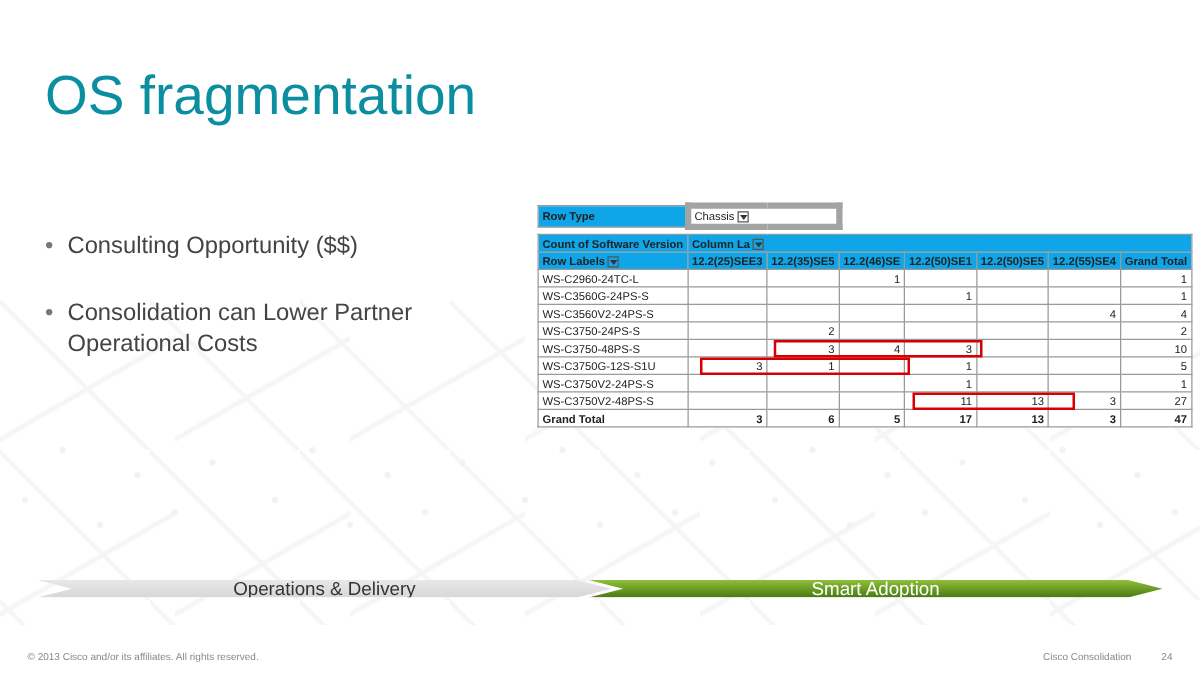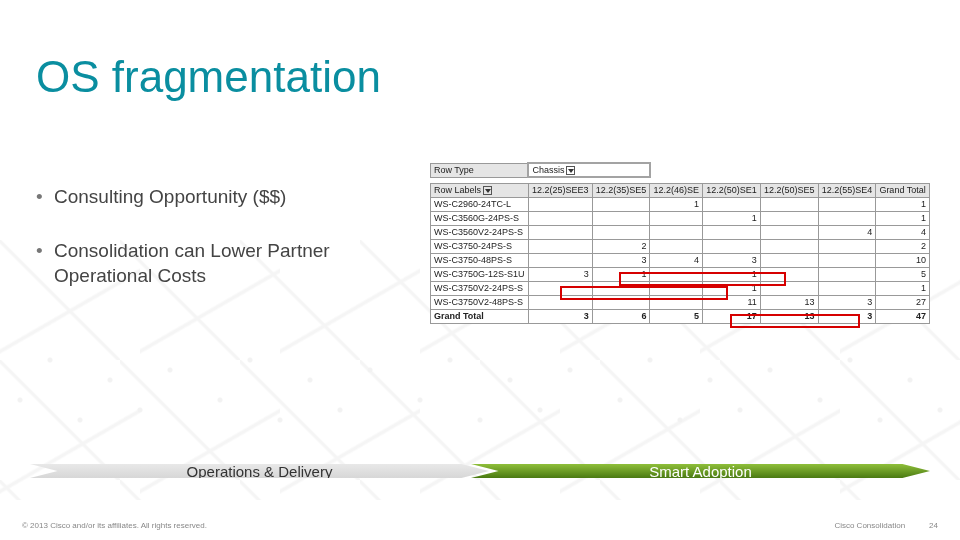--- a/index.html
+++ b/index.html
@@ -20,23 +20,23 @@
     background-size: 200px 200px, 200px 200px, 200px 200px, 200px 200px, 200px 200px, 200px 200px, 120px 120px, 140px 140px;
   }
   .title { position: absolute; top: 52px; left: 36px; font-size: 44px; font-weight: 300; color: #0a8ea0; }
   .bullets { position: absolute; top: 184px; left: 36px; width: 370px; font-size: 19px; color: #444; line-height: 1.35; }
   .bullets li { list-style: none; margin-bottom: 28px; position: relative; padding-left: 18px; }
   .bullets li::before { content: "•"; position: absolute; left: 0; top: 0; color: #777; }
   
   .pivot { position: absolute; top: 162px; left: 430px; width: 500px; font-size: 9px; color: #222; }
   .pivot table { border-collapse: collapse; width: 100%; background: #fff; }
   .pivot td, .pivot th { border: 1px solid #999; padding: 1px 3px; text-align: right; white-space: nowrap; height: 14px; }
-  .pivot th { text-align: left; font-weight: normal; background: #e5e5e5; }
+  .pivot th { text-align: left; font-weight: bold; background: #0ea5e9; }
   .pivot .lbl { text-align: left; }
-  .pivot .hdr-top td { border: 2px solid #a3a3a3; }
+  .pivot .hdr-top td { border: 5px solid #a3a3a3; }
   .pivot .drop { display: inline-block; width: 9px; height: 9px; border: 1px solid #555; margin-left: 2px; vertical-align: middle; position: relative; }
   .pivot .drop::after { content: ""; position: absolute; left: 1px; top: 2px; border-left: 3px solid transparent; border-right: 3px solid transparent; border-top: 4px solid #333; }
   .highlight { position: absolute; border: 2px solid #d60000; background: transparent; pointer-events: none; }
   
   .chev-row { position: absolute; bottom: 46px; left: 30px; right: 30px; height: 30px; display: flex; gap: 0; }
   .chev { flex: 1; height: 14px; display: flex; align-items: center; justify-content: center; font-size: 15px; color: #333; position: relative; }
   .chev .txt { position: relative; z-index: 2; }
   .chev1 { background: linear-gradient(#e8e8e8,#d7d7d7); clip-path: polygon(0 0, 94% 0, 100% 50%, 94% 100%, 0 100%, 6% 50%); }
   .chev2 { clip-path: polygon(0 0, 94% 0, 100% 50%, 94% 100%, 0 100%, 6% 50%); margin-left: -18px; }
   .chev2-bg { position: absolute; inset: 0; background: linear-gradient(#8fbf3a,#4a7a12); }
@@ -62,20 +62,24 @@
       <tbody>
           <tr class="hdr-top">
         <th class="lbl">Row Type</th>
         <td class="lbl" colspan="2"><span>Chassis</span><span class="drop"></span></td>
         <td colspan="5" style="border:0"></td>
       </tr>
       <tr>
             <td colspan="8" style="border:0;height:6px"></td>
           </tr>
       <tr>
+        <th class="lbl">Count of Software Version</th>
+        <th class="lbl" colspan="7"><span>Column La</span><span class="drop"></span></th>
+      </tr>
+      <tr>
         <th class="lbl"><span>Row Labels</span><span class="drop"></span></th>
         <th>12.2(25)SEE3</th>
         <th>12.2(35)SE5</th>
         <th>12.2(46)SE</th>
         <th>12.2(50)SE1</th>
         <th>12.2(50)SE5</th>
         <th>12.2(55)SE4</th>
         <th>Grand Total</th>
       </tr>
       <tr>

